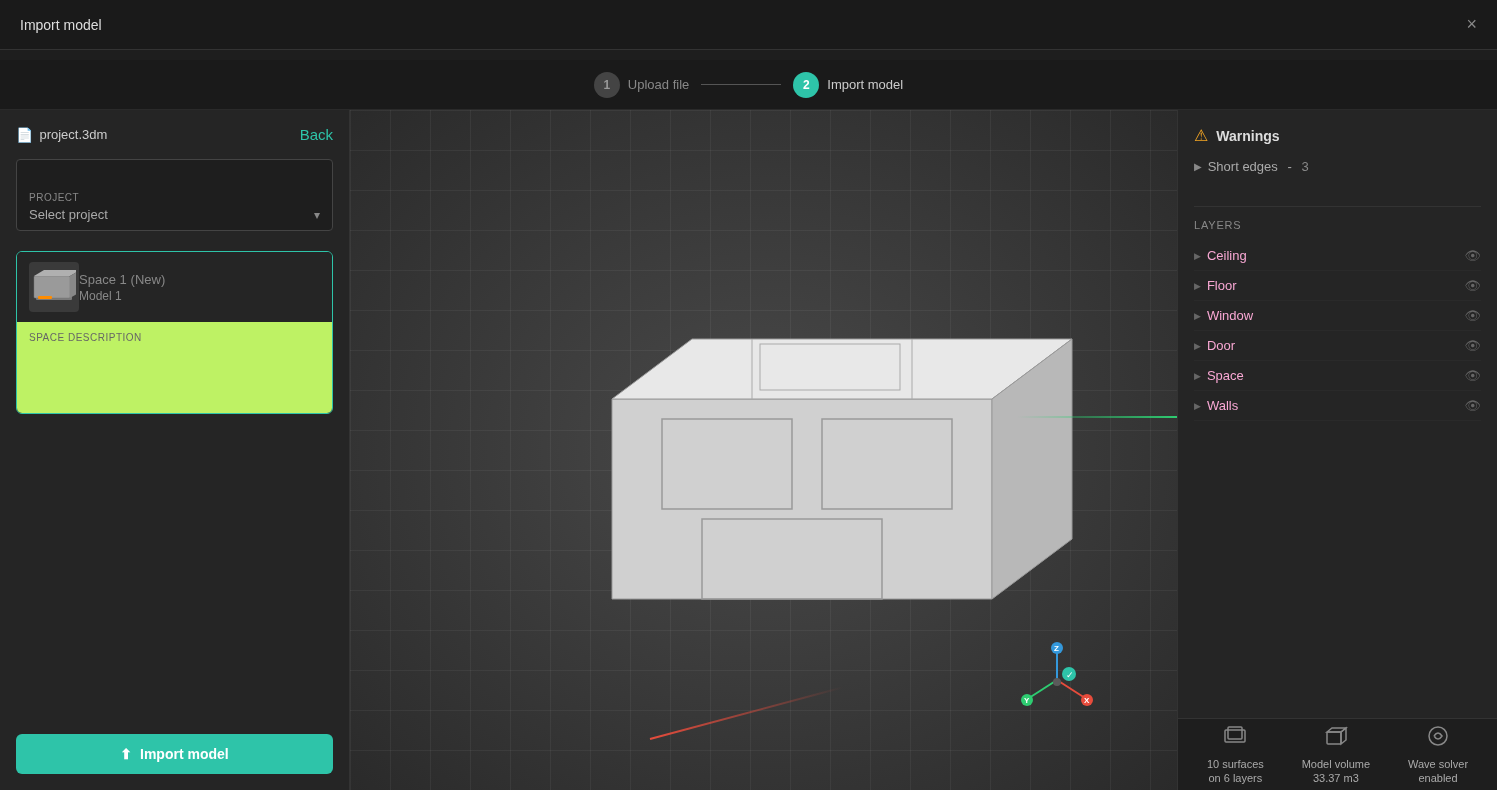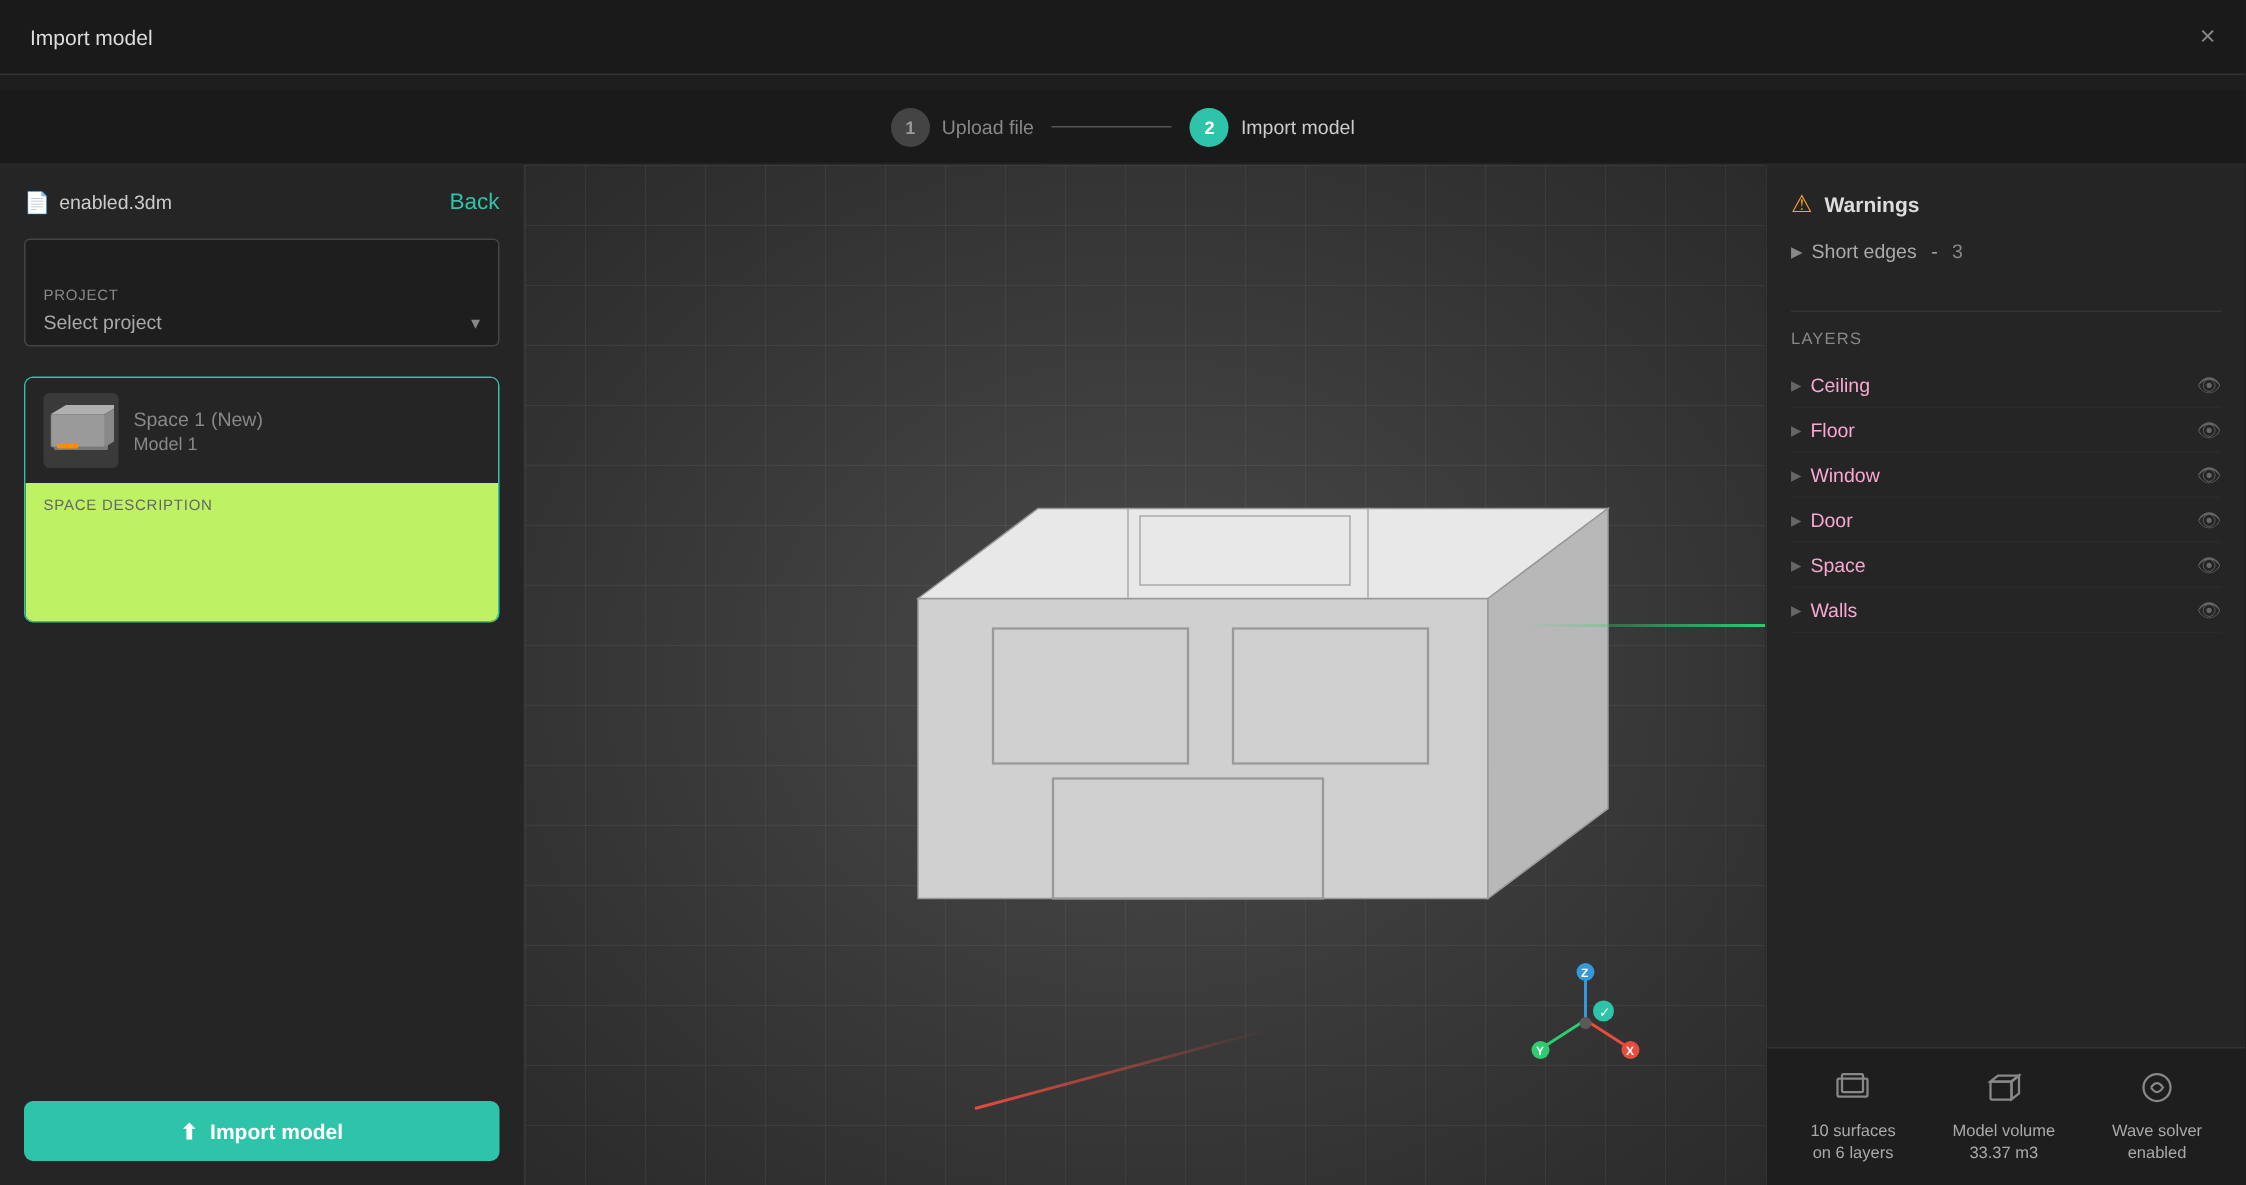--- a/index.html
+++ b/index.html
@@ -49,21 +49,21 @@
     }
     .project-label { font-size: 10px; color: #888; letter-spacing: 0.5px; text-transform: uppercase; margin-bottom: 4px; margin-top: 24px; }
     .project-value-row { display: flex; align-items: center; justify-content: space-between; }
     .project-value { font-size: 13px; color: #aaa; }
     .chevron { color: #888; font-size: 12px; }
 
     
     .space-card {
       border: 1.5px solid #2ec4a9; border-radius: 6px; background: #1e1e1e; overflow: hidden;
     }
-    .space-card-header { display: flex; align-items: center; gap: 10px; padding: 10px 12px; background: #252525; }
+    .space-card-header { display: flex; align-items: center; padding: 10px 12px; background: #252525; }
     .space-thumbnail {
       width: 50px; height: 50px; background: #3a3a3a; border-radius: 4px;
       display: flex; align-items: center; justify-content: center; position: relative; flex-shrink: 0;
     }
     .space-info { flex: 1; }
     .space-name { font-size: 14px; color: #ddd; font-weight: 500; }
     .space-name span { color: #888; font-weight: 400; font-size: 13px; }
     .space-model { font-size: 12px; color: #888; margin-top: 2px; }
     .space-description-area { padding: 10px 12px; background: #bef264; }
     .space-desc-label { font-size: 10px; color: #666; letter-spacing: 0.5px; text-transform: uppercase; margin-bottom: 6px; }
@@ -125,21 +125,21 @@
     .layers-section { flex: 1; overflow-y: auto; }
     .layers-header { font-size: 11px; color: #888; letter-spacing: 0.8px; text-transform: uppercase; margin-bottom: 10px; }
     .layer-item { display: flex; align-items: center; justify-content: space-between; padding: 7px 0; border-bottom: 1px solid #2a2a2a; }
     .layer-left { display: flex; align-items: center; gap: 6px; }
     .layer-chevron-small { color: #666; font-size: 9px; }
     .layer-name { font-size: 13px; color: #f9a8d4; }
     .layer-eye { color: #666; font-size: 13px; cursor: pointer; }
 
     
     .stats-bar {
-      position: absolute; bottom: 0; right: 0; width: 320px; height: 92px;
+      position: absolute; bottom: 0; right: 0; width: 320px; height: 72px;
       background: #1e1e1e; border-top: 1px solid #333; border-left: 1px solid #333;
       display: flex; align-items: center; justify-content: space-around; padding: 0 10px;
     }
     .stat-item { display: flex; flex-direction: column; align-items: center; gap: 4px; }
     .stat-icon { font-size: 20px; color: #888; }
     .stat-label { font-size: 11px; color: #aaa; text-align: center; line-height: 1.3; }
 
     
     .red-line {
       position: absolute; bottom: 50px; left: 300px;
@@ -168,21 +168,21 @@
   <div class="step">
     <div class="step-circle active">2</div>
     <span class="step-label active">Import model</span>
   </div>
 </div>
 
 <div class="left-panel">
   <div class="file-row">
     <div class="file-name">
       <span class="file-icon">📄</span>
-      <span>enabled.3dm</span>
+      <span>project.3dm</span>
     </div>
     <button class="back-btn">Back</button>
   </div>
 
   <div class="project-select">
     <div class="project-label">PROJECT</div>
     <div class="project-value-row">
       <span class="project-value">Select project</span>
       <span class="chevron">▾</span>
     </div>

